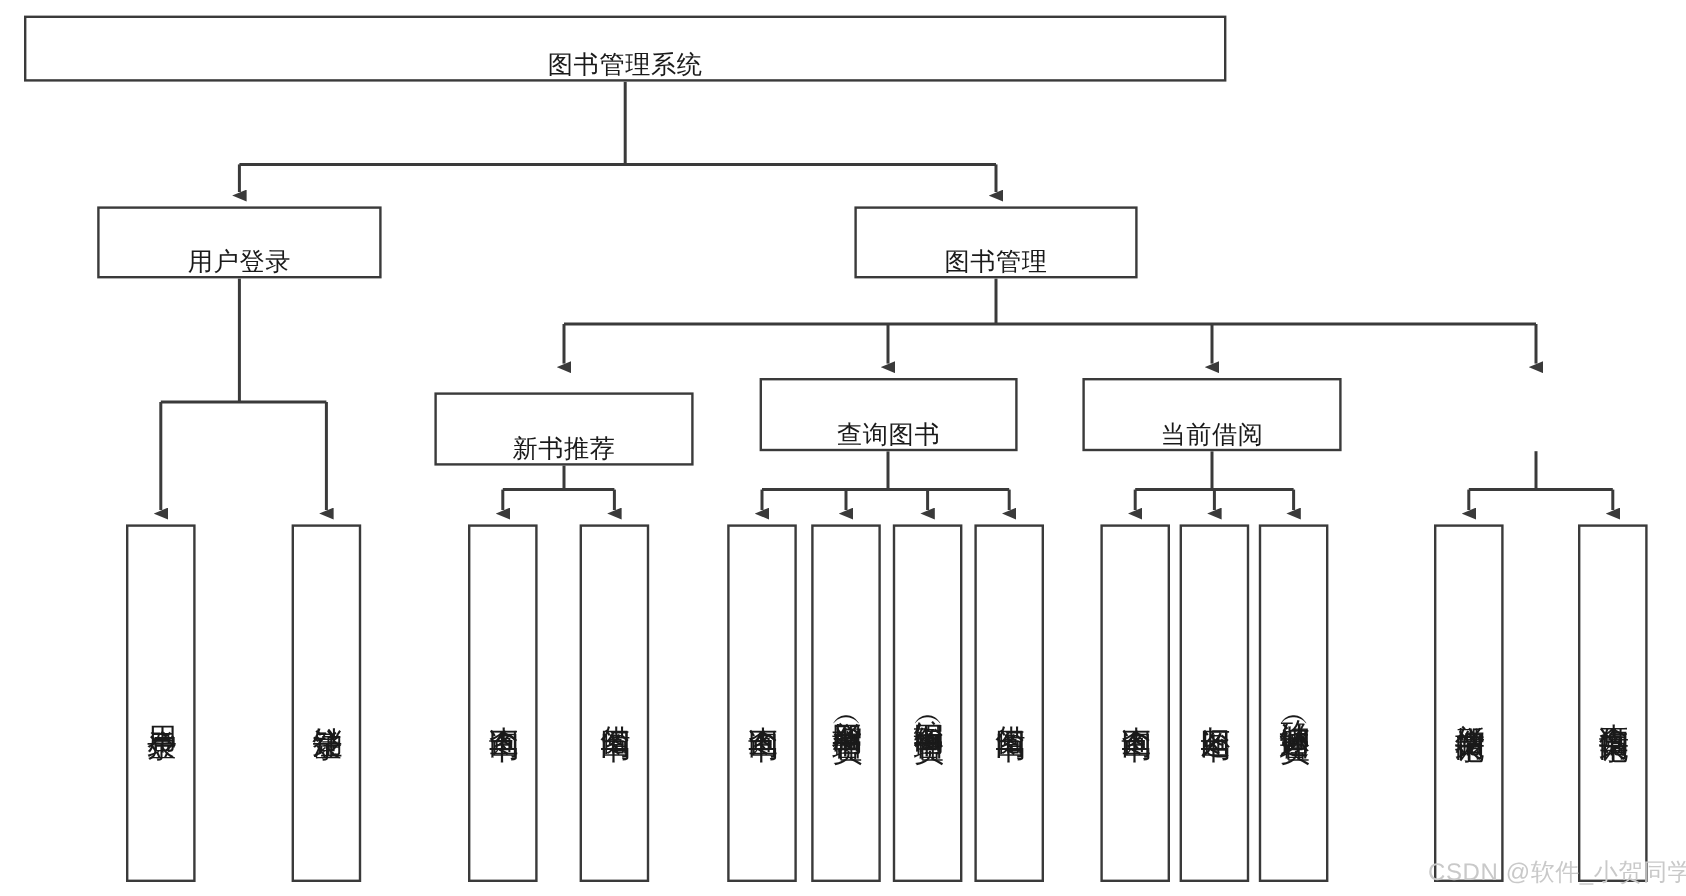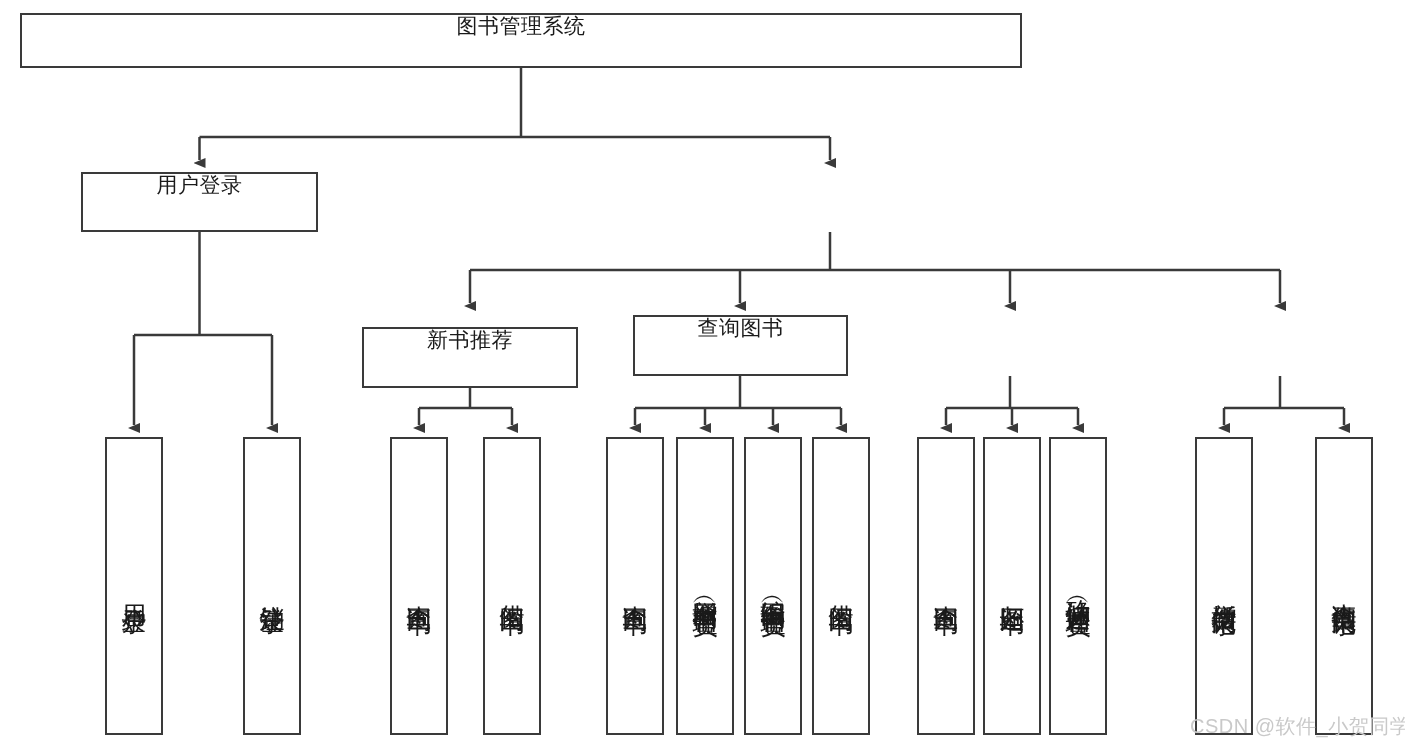--- a/index.html
+++ b/index.html
@@ -25,21 +25,21 @@
     width: 1405px;
     height: 747px;
     pointer-events: none;
   }
   .node {
     position: absolute;
     box-sizing: border-box;
     border: 2px solid #3a3a3a;
     background: #ffffff;
     display: flex;
-    align-items: flex-start;
+    align-items: flex-end;
     justify-content: center;
     color: #1a1a1a;
   }
   .node .label {
     text-align: center;
     line-height: 1.05;
     letter-spacing: 0.5px;
   }
   .node.horizontal .label {
     font-size: 21px;
@@ -133,27 +133,33 @@
     </g>
   </svg>
 
   <div class="node horizontal" style="left: 20px; top: 13px; width: 1002px; height: 55px; border-color: rgb(58, 58, 58); background: rgb(255, 255, 255); color: rgb(26, 26, 26);">
     <span class="label">图书管理系统</span>
   </div>
 
   <div class="node horizontal" style="left: 81px; top: 172px; width: 237px; height: 60px; border-color: rgb(58, 58, 58); background: rgb(255, 255, 255); color: rgb(26, 26, 26);">
     <span class="label">用户登录</span>
   </div>
+  <div class="node horizontal" style="left: 712px; top: 172px; width: 236px; height: 60px; border-color: rgb(58, 58, 58); background: rgb(255, 255, 255); color: rgb(26, 26, 26);">
+    <span class="label">图书管理</span>
+  </div>
 
   <div class="node horizontal" style="left: 362px; top: 327px; width: 216px; height: 61px; border-color: rgb(58, 58, 58); background: rgb(255, 255, 255); color: rgb(26, 26, 26);">
     <span class="label">新书推荐</span>
   </div>
   <div class="node horizontal" style="left: 633px; top: 315px; width: 215px; height: 61px; border-color: rgb(58, 58, 58); background: rgb(255, 255, 255); color: rgb(26, 26, 26);">
     <span class="label">查询图书</span>
   </div>
+  <div class="node horizontal" style="left: 902px; top: 315px; width: 216px; height: 61px; border-color: rgb(58, 58, 58); background: rgb(255, 255, 255); color: rgb(26, 26, 26);">
+    <span class="label">当前借阅</span>
+  </div>
 
   <div class="node vertical center" style="left: 105px; top: 437px; width: 58px; height: 298px; border-color: rgb(58, 58, 58); background: rgb(255, 255, 255); color: rgb(26, 26, 26);">
     <span class="label">用户登录</span>
   </div>
   <div class="node vertical center" style="left: 243px; top: 437px; width: 58px; height: 298px; border-color: rgb(58, 58, 58); background: rgb(255, 255, 255); color: rgb(26, 26, 26);">
     <span class="label">注销登录</span>
   </div>
   <div class="node vertical center" style="left: 390px; top: 437px; width: 58px; height: 298px; border-color: rgb(58, 58, 58); background: rgb(255, 255, 255); color: rgb(26, 26, 26);">
     <span class="label">查询图书</span>
   </div>

